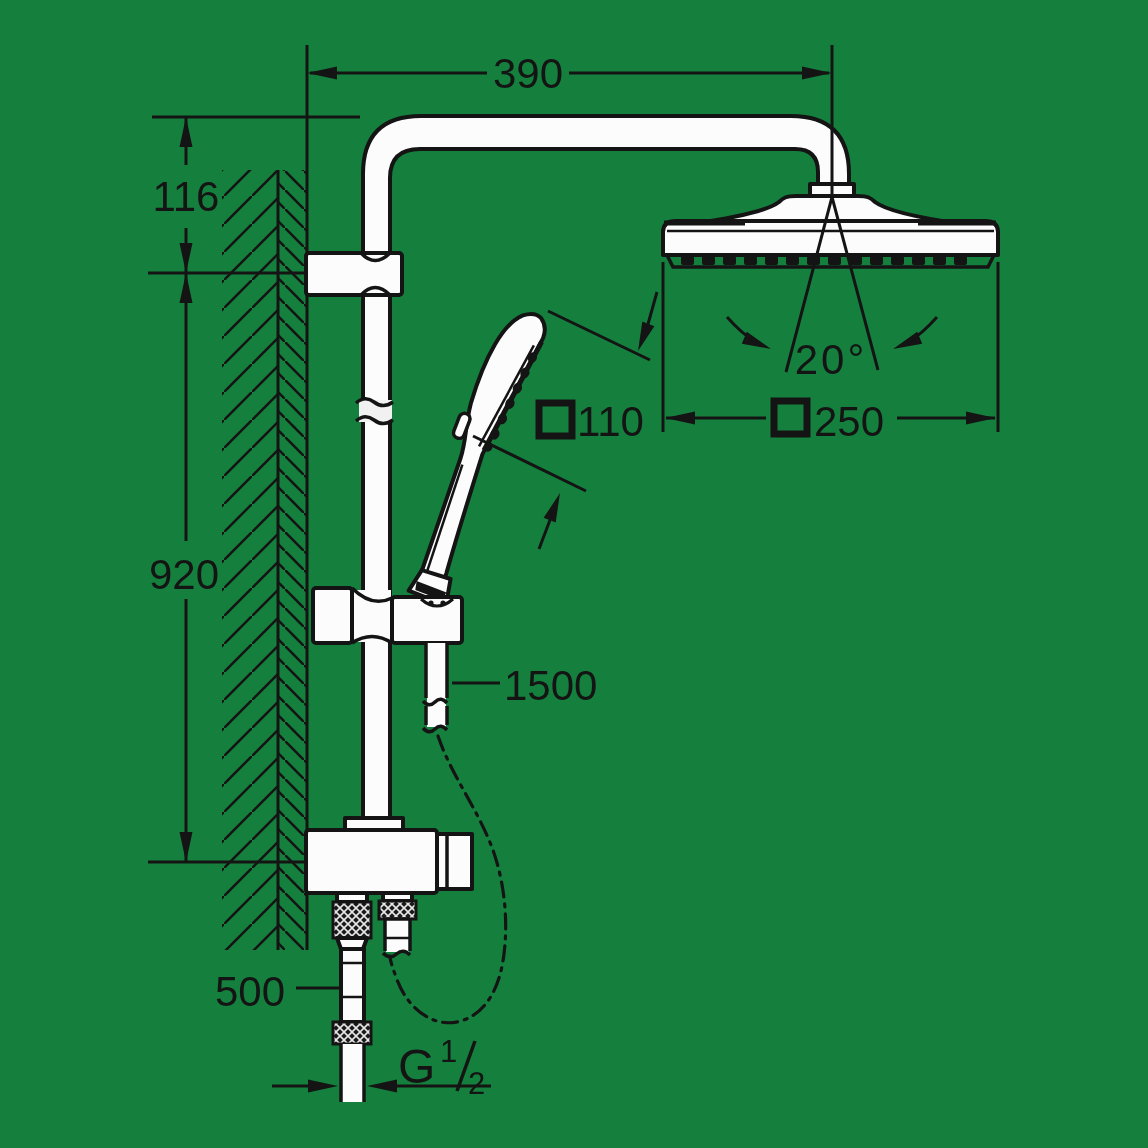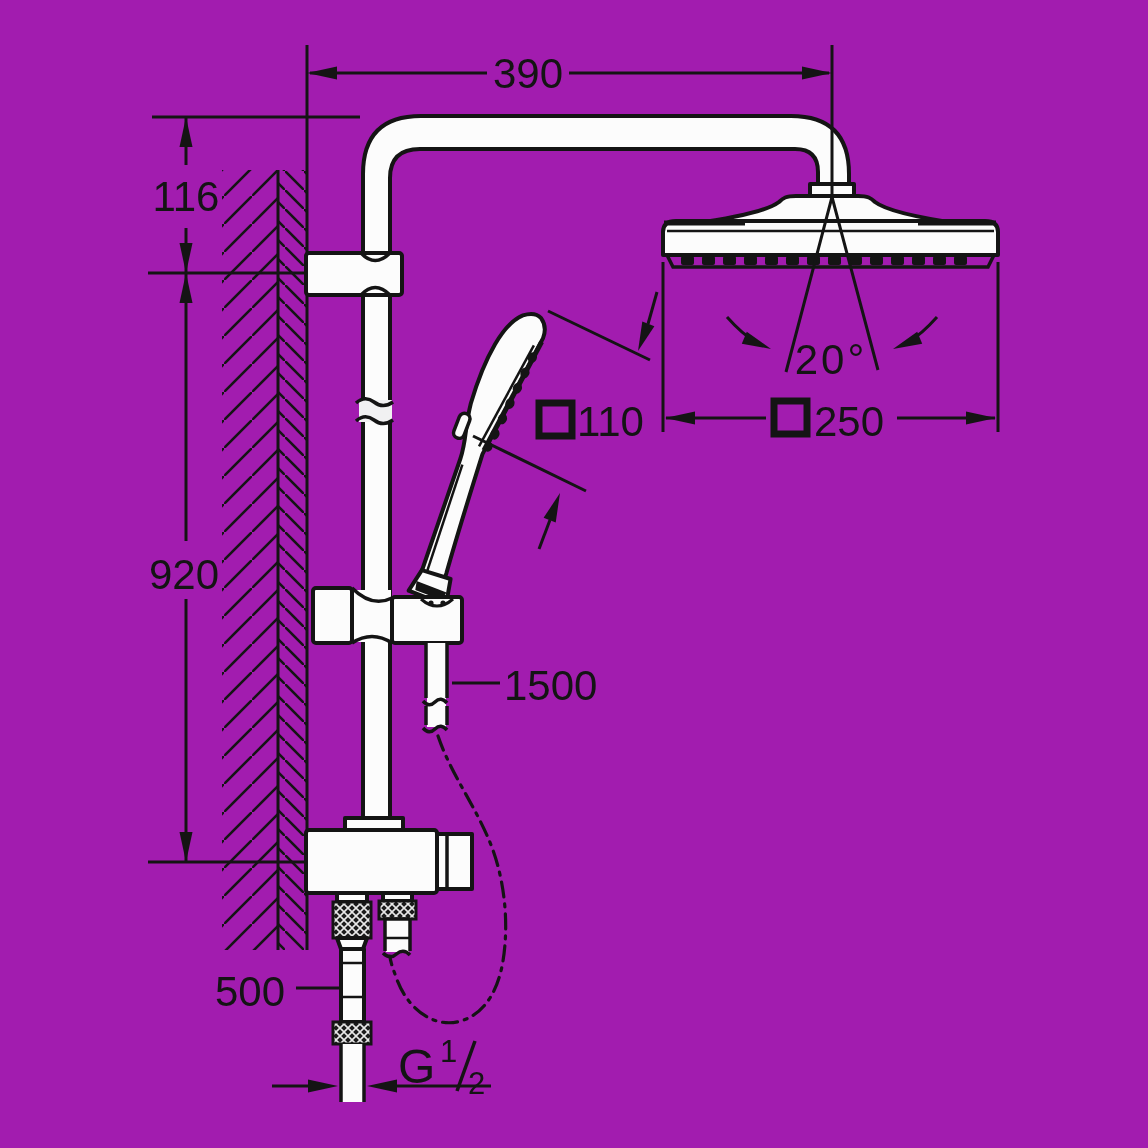--- a/index.html
+++ b/index.html
@@ -1,17 +1,17 @@
 <!DOCTYPE html>
 <html><head>
 <meta charset="utf-8">
 <style>
   html,body{margin:0;padding:0;background:#e6e6e6;}
   .stage{
-    position:relative;width:1148px;height:1148px;background:#a21caf;
+    position:relative;width:1148px;height:1148px;background:#15803d;
     font-family:"Liberation Sans", sans-serif;overflow:hidden;
   }
   svg{display:block;width:1148px;height:1148px;}
   .outline{fill:#fcfcfc;stroke:#141414;stroke-width:4;stroke-linejoin:round;}
   .thin{fill:none;stroke:#141414;stroke-width:2.5;}
   .mid{fill:none;stroke:#141414;stroke-width:3.5;}
   .dim{fill:none;stroke:#141414;stroke-width:3;}
   .arr{fill:#141414;stroke:none;}
   .dimtxt{fill:#141414;font-size:42px;}
   .dimtxt.mid-anchor{text-anchor:middle;}

